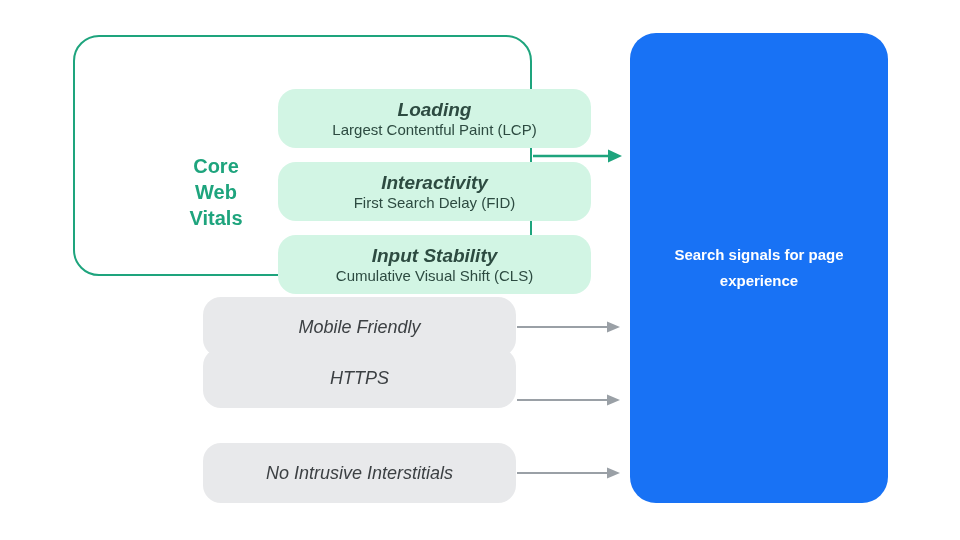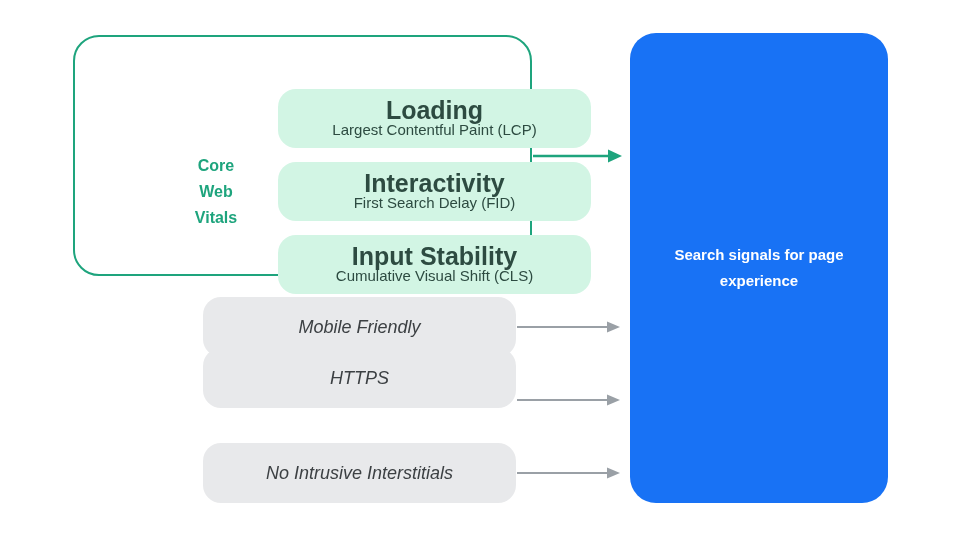--- a/index.html
+++ b/index.html
@@ -18,34 +18,34 @@
   .canvas{position:relative;width:960px;height:540px;background:var(--white);}
 
   
   .cwv-container{
     position:absolute;left:73px;top:35px;width:459px;height:241px;
     border:2px solid var(--green);border-radius:26px;background:var(--white);
   }
   .cwv-label{
     position:absolute;left:104px;top:116px;width:74px;
     text-align:center;color:var(--green);
-    font-size:16px;line-height:26px;font-weight:700;
+    font-size:20px;line-height:26px;font-weight:700;
   }
 
   
   .vital-card{
     position:absolute;left:203px;width:313px;height:59px;
     background:var(--green-fill);border-radius:18px;
     display:flex;flex-direction:column;align-items:center;justify-content:center;
     color:var(--green-text-dark);text-align:center;
   }
   .vital-1{top:52px;}
   .vital-2{top:125px;}
   .vital-3{top:198px;}
-  .vital-title{font-size:25px;line-height:22px;font-weight:700;}
+  .vital-title{font-size:19px;line-height:22px;font-weight:700;font-style:italic;}
   .vital-subtitle{font-size:15px;line-height:16px;font-weight:400;margin-top:1px;}
 
   
   .signal-card{
     position:absolute;left:203px;width:313px;height:60px;
     background:var(--gray-fill);border-radius:18px;
     display:flex;align-items:center;justify-content:center;
     color:var(--gray-text);font-size:18px;font-weight:400;text-align:center;font-style:italic;
   }
   .signal-1{top:297px;}

